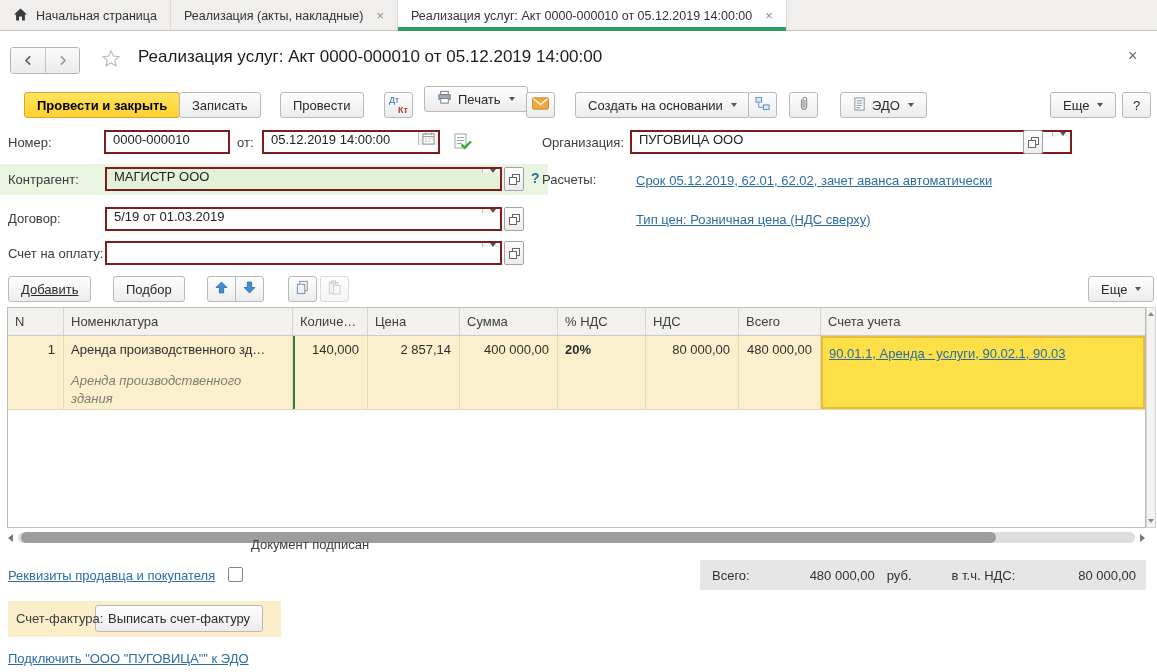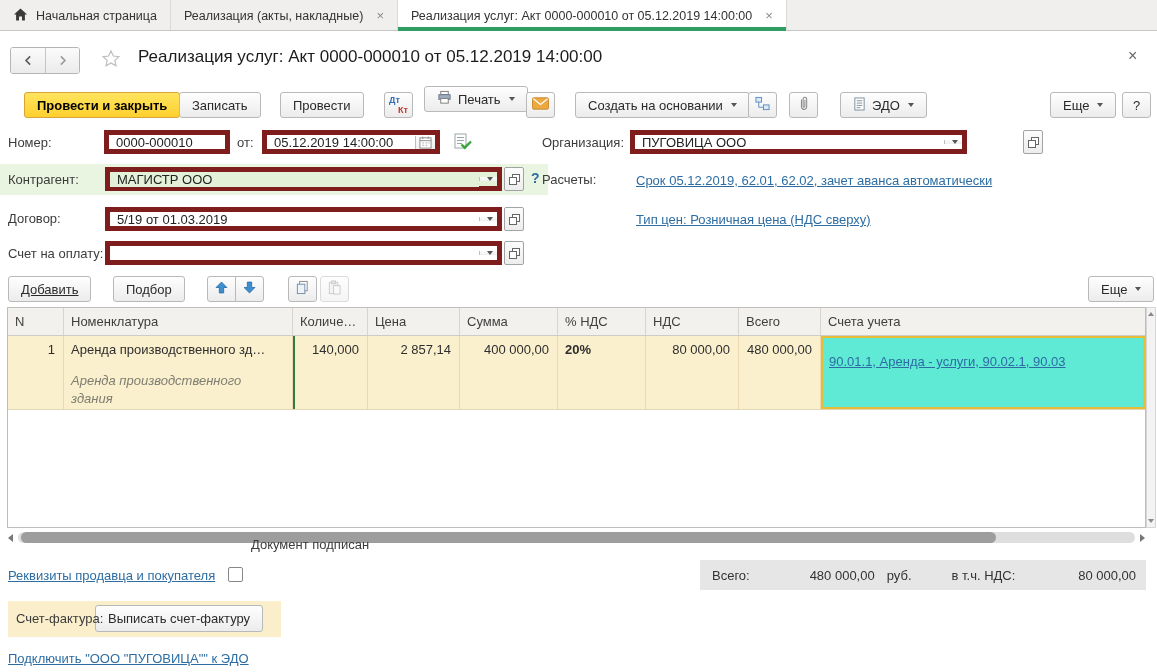--- a/index.html
+++ b/index.html
@@ -23,26 +23,26 @@
   .winclose { position:absolute; left:1128px; top:47px; font-size:16px; color:#666; }
 
   
   .b { position:absolute; height:26px; display:flex; align-items:center; justify-content:center; gap:6px; padding:0 12px;
        background:linear-gradient(#fefefe,#ececec); border:1px solid #b9b9b9; border-radius:3px; font-size:13px; color:#2a2a2a; white-space:nowrap; }
   .b.primary { background:linear-gradient(#ffe45f,#ffd02f); border-color:#d8a433; font-weight:700; color:#000;margin-left:16px; }
   .b.icon { width:29px; padding:0; }
   .b.disabled { opacity:.5; }
   .caret { width:0; height:0; border-left:3.5px solid transparent; border-right:3.5px solid transparent; border-top:4px solid #555; margin-left:2px; }
   .dtkt { position:relative; width:28px; }
-  .dtkt .dt { position:absolute; left:4px; top:2px; font-size:9px; font-weight:700; color:#2f6cb3; }
+  .dtkt .dt { position:absolute; left:4px; top:2px; font-size:9px; font-weight:400; color:#2f6cb3; }
   .dtkt .kt { position:absolute; right:4px; bottom:2px; font-size:9px; font-weight:700; color:#c0392b; }
 
   
   .lb { position:absolute; font-size:13px; color:#3c3c3c; white-space:nowrap; z-index:2; }
-  .fld { position:absolute; height:24px; border:5px solid #7f1d1d; background:#fff; display:flex; align-items:center; font-size:13px; z-index:2; }
+  .fld { position:absolute; height:24px; border:2px solid #7f1d1d; background:#fff; display:flex; align-items:flex-start; font-size:13px; z-index:2; }
   .fld .tx { flex:1; display:flex; align-items:center; padding:0 7px; overflow:hidden; white-space:nowrap; color:#222; }
   .fld .seg { width:18px; border-left:1px solid #bdbdbd; display:flex; align-items:center; justify-content:center; background:linear-gradient(#fcfcfc,#efefef); }
   .fld .seg.cal { width:20px; }
   .fld.green { background:#e3f1d9; }
   .fld.green .tx { background:#e3f1d9; }
   .openb { position:absolute; width:20px; height:24px; border:1px solid #a3a3a3; background:linear-gradient(#fcfcfc,#ededed);
            display:flex; align-items:center; justify-content:center; border-radius:2px; z-index:2; }
   .greenband { position:absolute; left:0; top:164px; width:548px; height:31px; background:#e9f4e1; z-index:1; }
   .qmark { position:absolute; color:#2d6da3; font-weight:700; font-size:14px; z-index:2; }
   .link { position:absolute; font-size:13px; color:#2d6da3; text-decoration:underline; white-space:nowrap; z-index:2; }
@@ -53,21 +53,21 @@
   .ghead { display:flex; height:28px; background:#f3f1ee; border-bottom:1px solid #cfccc8; }
   .hcell { display:flex; align-items:center; padding:0 7px; font-size:13px; color:#3f3f3f; border-right:1px solid #d8d5d1; overflow:hidden; white-space:nowrap; }
   .c0{width:56px}.c1{width:229px}.c2{width:75px}.c3{width:92px}.c4{width:98px}.c5{width:88px}.c6{width:93px}.c7{width:82px}
   .c8{width:324px; border-right:none;}
   .trow { position:relative; display:flex; height:74px; background:#fbf0cd; border-bottom:1px solid #e3d8b5; }
   .cell { padding-top:6px; border-right:1px solid #ead9ae; font-size:13px; color:#2e2e2e; overflow:hidden; }
   .cell.rnum { text-align:right; padding-right:8px; }
   .cell.lft { padding-left:7px;font-weight:bold; }
   .nom1 { padding:0 7px; white-space:nowrap; overflow:hidden; }
   .nom2 { padding:0 7px; margin-top:15px; font-style:italic; color:#7e7d72; width:218px; line-height:1.4; }
-  .selcell { background:#5eead4; border:2px solid #e7bd37; padding:16px 6px; }
+  .selcell { background:#fde047; border:2px solid #e7bd37; padding:8px 6px; }
   .sel-link { font-size:13px; color:#2d6da3; text-decoration:underline; }
   .curline { position:absolute; left:285px; top:0; width:2px; height:73px; background:#2e7d46; }
   .vs { position:absolute; left:1146px; top:307px; width:10px; height:221px; background:#f3f3f3; border:1px solid #d6d6d6; }
   .vtri-u { position:absolute; left:1px; top:4px; width:0; height:0; border-left:3px solid transparent; border-right:3px solid transparent; border-bottom:4px solid #8a8a8a; }
   .vtri-d { position:absolute; left:1px; bottom:4px; width:0; height:0; border-left:3px solid transparent; border-right:3px solid transparent; border-top:4px solid #8a8a8a; }
 
   
   .hs { position:absolute; left:7px; top:531px; width:1139px; height:13px; }
   .hs .trk { position:absolute; left:11px; right:11px; top:1px; height:11px; background:#dedede; border-radius:6px; }
   .hs .thumb { position:absolute; left:14px; top:1px; width:975px; height:11px; background:#9d9d9d; border-radius:6px; }
@@ -196,21 +196,21 @@
         </svg>
       </span>
   </div>
   <span class="icbtn" style="left:453px; top:132px;"><svg width="19" height="19" viewBox="0 0 19 19">
         <rect x="2" y="2" width="11" height="14" fill="#fff" stroke="#9aa5aa"></rect>
         <path d="M4 5.5 h7 M4 8.5 h7 M4 11.5 h5" stroke="#9aa5aa"></path>
         <path d="M8.5 12.5 l3.2 3.2 L18 9.5" stroke="#3ba53b" stroke-width="2.4" fill="none"></path>
       </svg></span>
 
   <span class="lb" style="left:542px; top:135px;">Организация:</span>
-  <div class="fld" style="left:630px; top:130px; width:337px;">
+  <div class="fld" style="left:630px; top:130px; width:442px;">
     <span class="tx">ПУГОВИЦА ООО</span>
     <span class="seg">
         <span class="caret"></span>
       </span>
   </div>
   <div class="openb" style="left:1023px; top:130px;">
       <svg width="11" height="11" viewBox="0 0 11 11">
         <rect x="3.5" y=".5" width="7" height="7" fill="#fff" stroke="#666"></rect>
         <rect x=".5" y="3.5" width="7" height="7" fill="#fff" stroke="#666"></rect>
       </svg>

